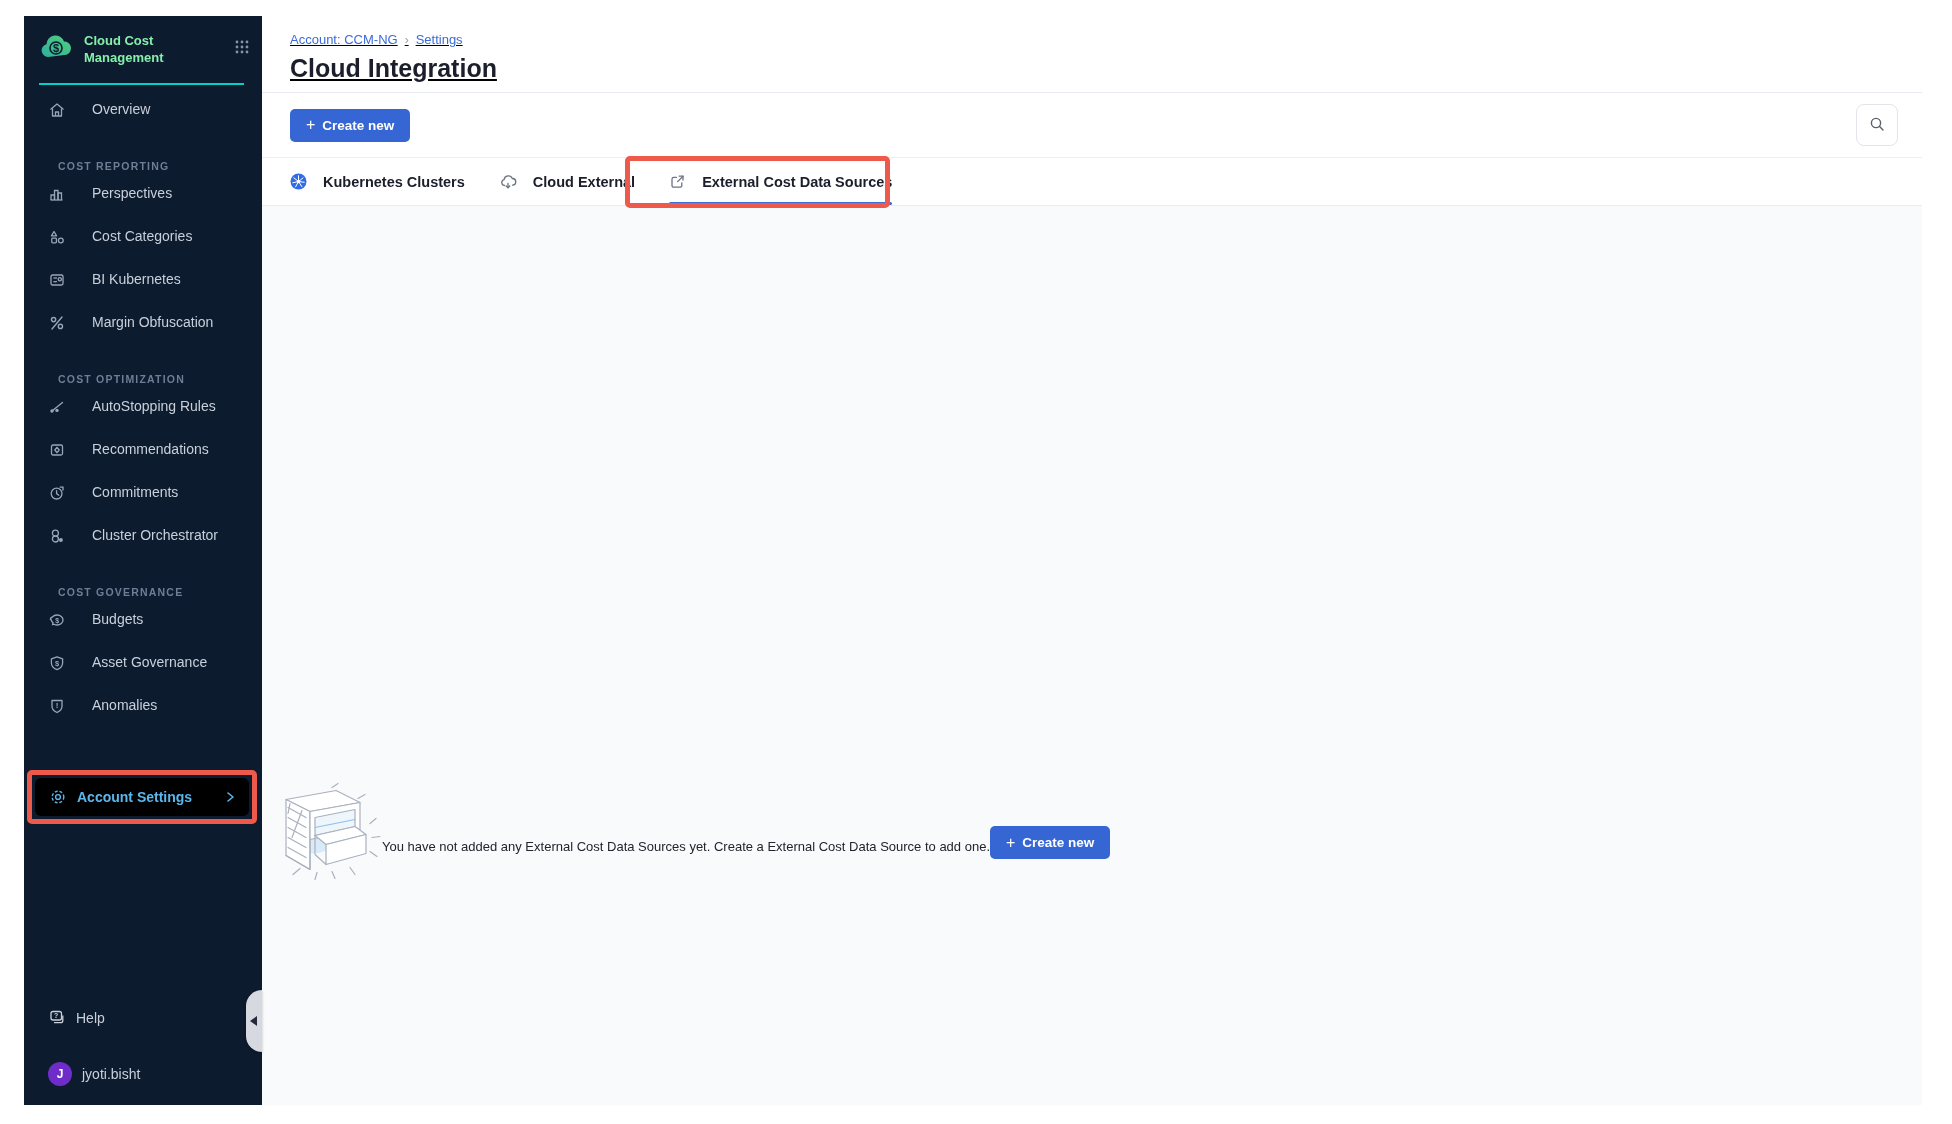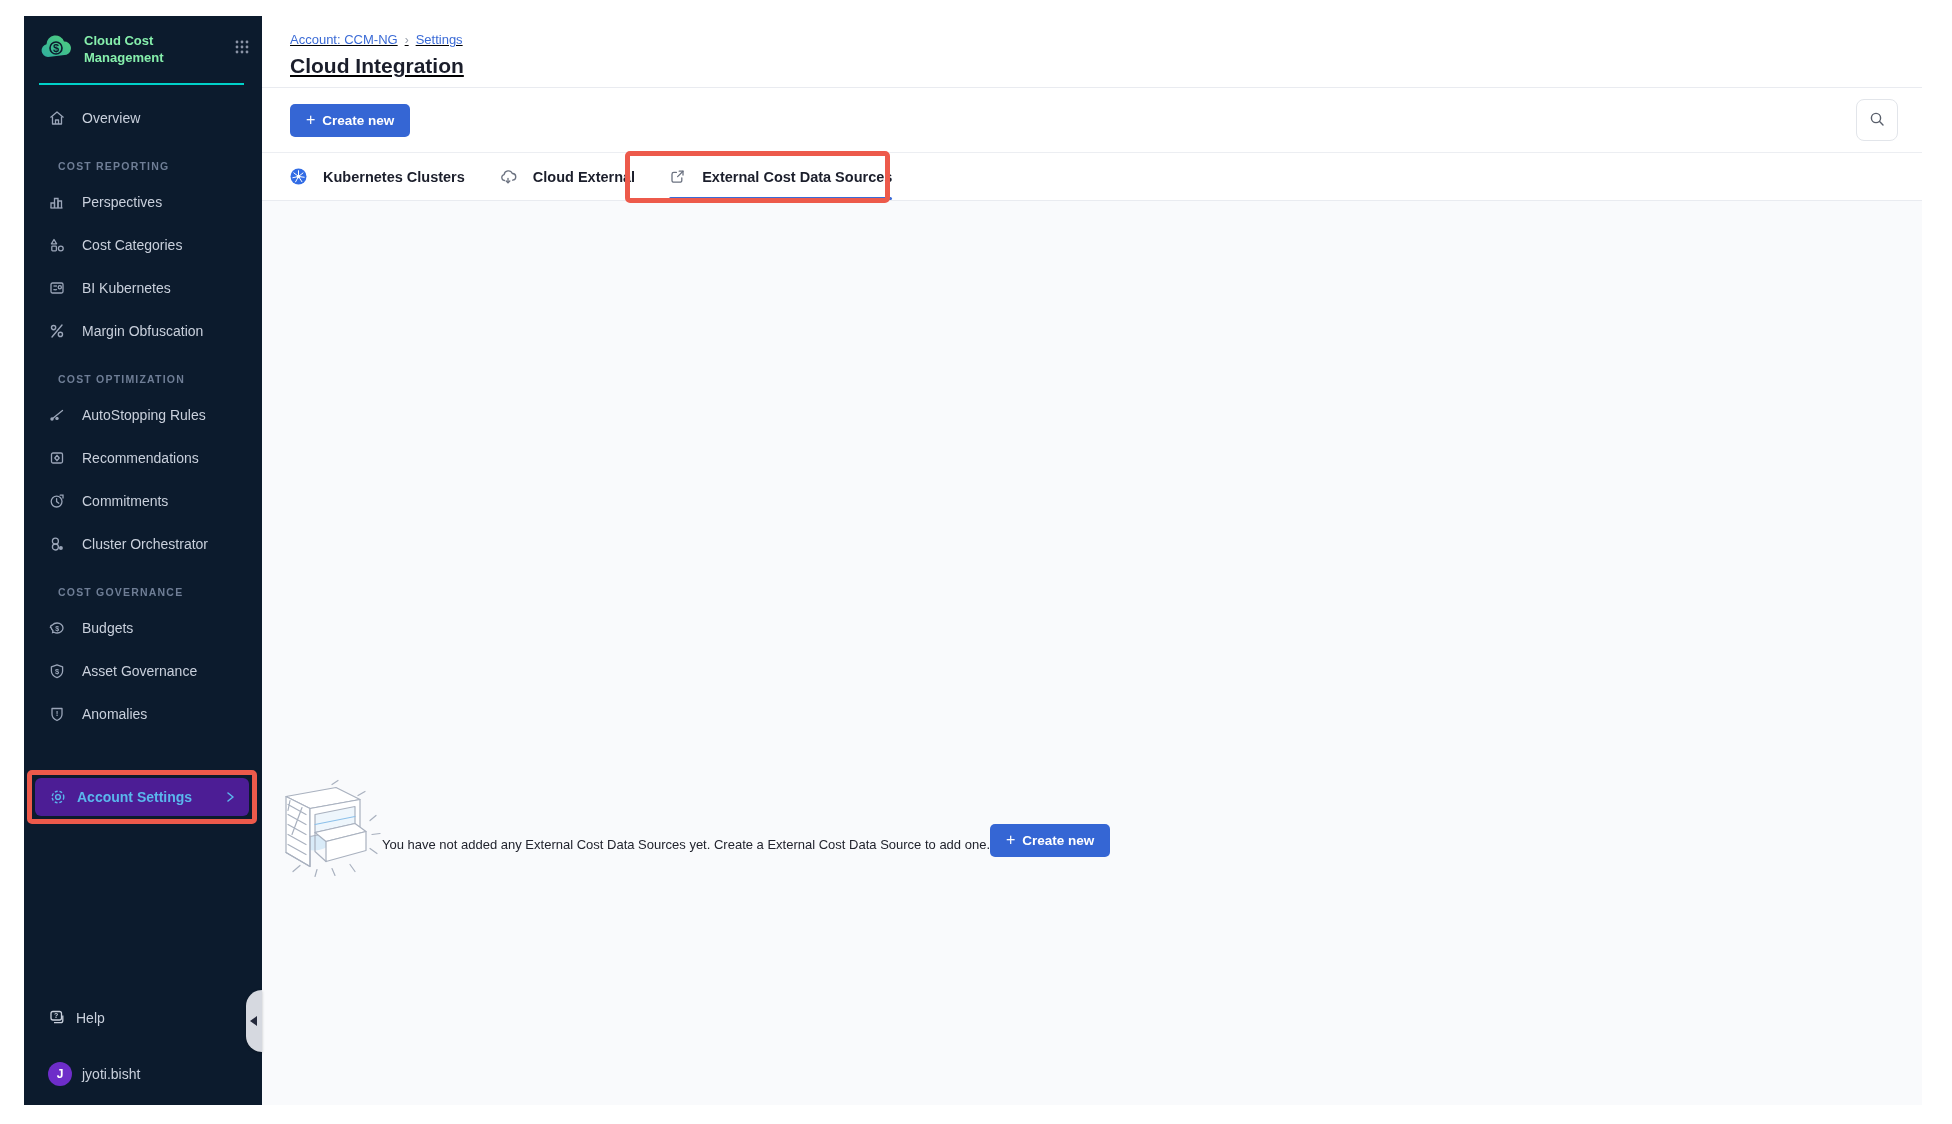--- a/index.html
+++ b/index.html
@@ -7,44 +7,44 @@
 
   .app { position:absolute; left:24px; top:16px; width:1898px; height:1089px; display:flex; background:#ffffff; }
 
   
   .sidebar { position:relative; width:238px; flex:0 0 238px; background:#0c1b2d; color:#c9d0dc; display:flex; flex-direction:column; }
   .brand { display:flex; align-items:flex-start; padding:15px 12px 6px 15px; }
   .brand-title { font-size:13px; font-weight:700; color:#86efac; line-height:1.3; width:108px; margin-left:9px; margin-top:2px; }
   .grid-icon { margin-left:auto; margin-top:8px; }
   .teal-line { height:2px; background:#00d2c9; margin:10px 18px 0 15px; }
   .nav { display:flex; flex-direction:column; margin-top:16px; flex:1 1 auto; }
-  .nav-item { display:flex; align-items:center; gap:16px; height:34px; padding:0 4px 0 24px; margin-bottom:9px; font-size:14px; color:#c9d0dc; cursor:pointer; }
+  .nav-item { display:flex; gap:26px; height:34px; padding:0 4px 0 24px; margin-bottom:9px; font-size:14px; color:#c9d0dc; cursor:pointer; }
   .nav-item .nicon { color:#9aa5b8; display:flex; }
   .section-label { font-size:10.5px; letter-spacing:1.2px; color:#6f7e96; margin:16px 0 13px 34px; font-weight:600; }
 
   .acct-annotation { margin:30px 5px 0 3px; width:230px; border:5px solid #ed5a4b; border-radius:5px; padding:3px; }
-  .acct-row { display:flex; align-items:center; gap:10px; height:38px; padding:0 12px 0 14px; background:#4c1d95; border-radius:6px; color:#5ab7ed; font-size:14px; font-weight:600; cursor:pointer; }
+  .acct-row { display:flex; align-items:center; gap:10px; height:38px; padding:0 12px 0 14px; background:#000000; border-radius:6px; color:#5ab7ed; font-size:14px; font-weight:600; cursor:pointer; }
   .acct-row .nicon { color:#5ab7ed; display:flex; }
   .acct-row .chev { margin-left:auto; display:flex; }
 
   .sidebar-bottom { margin-top:auto; padding:0 0 14px 24px; }
   .help-row { display:flex; align-items:center; gap:10px; height:34px; margin-bottom:22px; font-size:14px; color:#c9d0dc; cursor:pointer; }
   .user-row { display:flex; align-items:center; gap:10px; height:34px; font-size:14px; color:#c9d0dc; cursor:pointer; }
   .avatar { width:24px; height:24px; border-radius:50%; background:#6e2dc9; color:#fff; font-size:12px; font-weight:700; display:flex; align-items:center; justify-content:center; }
 
   .collapse-handle { position:absolute; left:222px; top:974px; width:16px; height:62px; background:#d6d9e0; border-radius:31px 0 0 31px; display:flex; align-items:center; justify-content:center; cursor:pointer; box-shadow:0 1px 3px rgba(0,0,0,.25); }
   .collapse-handle .tri { width:0; height:0; border-top:5px solid transparent; border-bottom:5px solid transparent; border-right:7px solid #23283a; margin-right:1px; }
 
   
   .main { flex:1 1 auto; display:flex; flex-direction:column; background:#ffffff; min-width:0; }
   .page-header { padding:16px 28px 9px 28px; border-bottom:1px solid #e9ebf0;text-decoration:underline; }
   .breadcrumb { font-size:13px; display:flex; align-items:center; gap:7px; }
   .crumb-link { color:#3b6bd6; cursor:pointer; }
   .crumb-sep { color:#9aa0ab; font-size:12px; }
-  .page-title { font-size:21px; font-weight:700; color:#1b1e2b; margin-top:7px; }
+  .page-title { font-size:25px; font-weight:700; color:#1b1e2b; margin-top:7px; }
 
   .toolbar { display:flex; align-items:center; padding:11px 24px 11px 28px; border-bottom:1px solid #eceef2; background:#fff; }
   .btn-primary { display:inline-flex; align-items:center; gap:7px; background:#3566d4; color:#fff; border:none; border-radius:5px; height:33px; padding:0 16px; font-size:13.5px; font-weight:700; font-family:"Liberation Sans", sans-serif; cursor:pointer; }
   .btn-plus { font-size:16px; font-weight:400; line-height:1; }
   .toolbar-spacer { flex:1; }
   .search-btn { width:42px; height:42px; border:1px solid #e2e5ea; border-radius:8px; background:#fff; display:flex; align-items:center; justify-content:center; color:#595f6b; cursor:pointer; }
 
   .tabs { position:relative; display:flex; align-items:stretch; gap:34px; padding:0 28px; height:48px; border-bottom:1px solid #e9ebf0; background:#fff; }
   .tab { display:flex; align-items:center; gap:16px; font-size:14.5px; font-weight:700; color:#1b1e2b; position:relative; cursor:pointer; }
   .tab .ticon { display:flex; color:#6b7280; }

